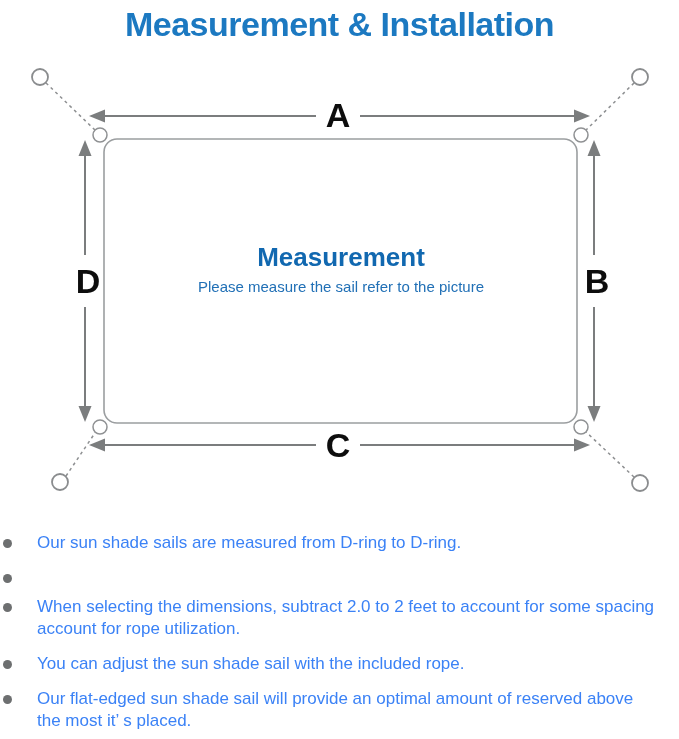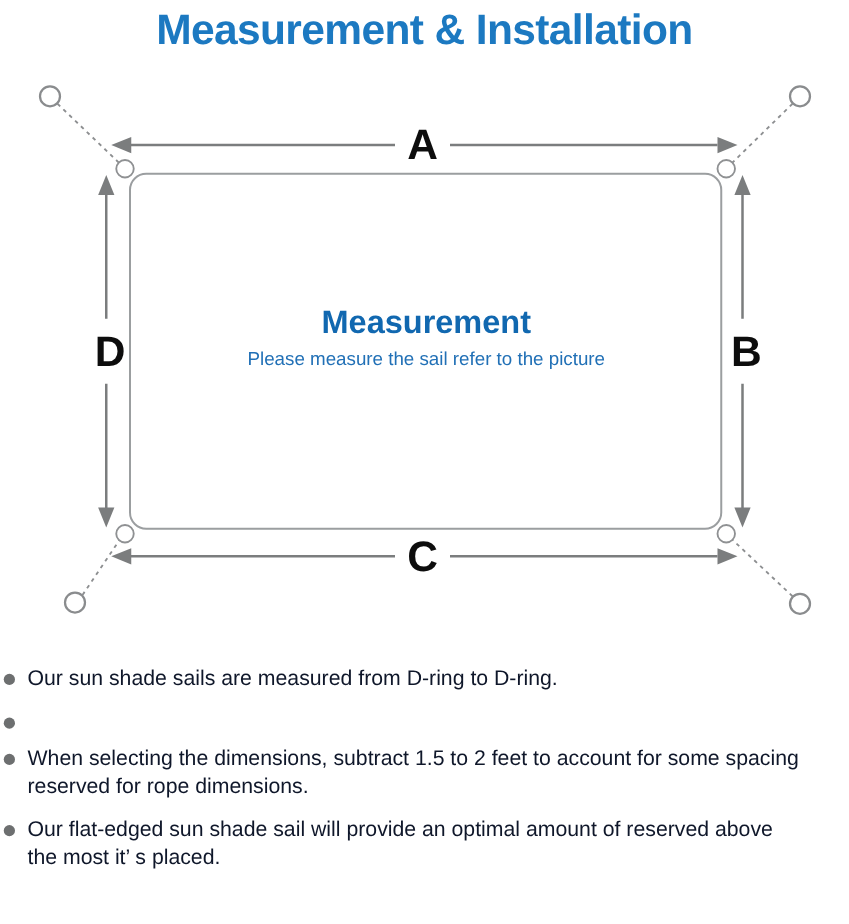--- a/index.html
+++ b/index.html
@@ -22,23 +22,23 @@
     color:#1c79c1;
   }
   svg.diagram{display:block;}
   ul.bullets{
     list-style:none;
     margin:18px 0 0 0;
     padding:0 0 0 3px;
   }
   ul.bullets li{
     display:flex;
-    gap:10px;
+    gap:25px;
     margin-bottom:13px;
-    color:#0f172a;
+    color:#3b82f6;
     font-size:17px;
     line-height:22px;
   }
   .dot{
     flex:0 0 auto;
     width:9px;height:9px;
     border-radius:50%;
     background:#6d6f70;
     margin-top:7px;
   }
@@ -114,22 +114,28 @@
       <div>
         <span class="line">Our sun shade sails are measured from D-ring to D-ring.</span>
       </div>
     </li>
     <li>
       <span class="dot"></span>
     </li>
     <li>
       <span class="dot"></span>
       <div>
-        <span class="line">When selecting the dimensions, subtract 1.5 to 2 feet to account for some spacing</span>
-        <span class="line">reserved for rope dimensions.</span>
+        <span class="line">When selecting the dimensions, subtract 2.0 to 2 feet to account for some spacing</span>
+        <span class="line">account for rope utilization.</span>
+      </div>
+    </li>
+    <li>
+      <span class="dot"></span>
+      <div>
+        <span class="line">You can adjust the sun shade sail with the included rope.</span>
       </div>
     </li>
     <li>
       <span class="dot"></span>
       <div>
         <span class="line">Our flat-edged sun shade sail will provide an optimal amount of reserved above</span>
         <span class="line">the most it’ s placed.</span>
       </div>
     </li>
   </ul>

